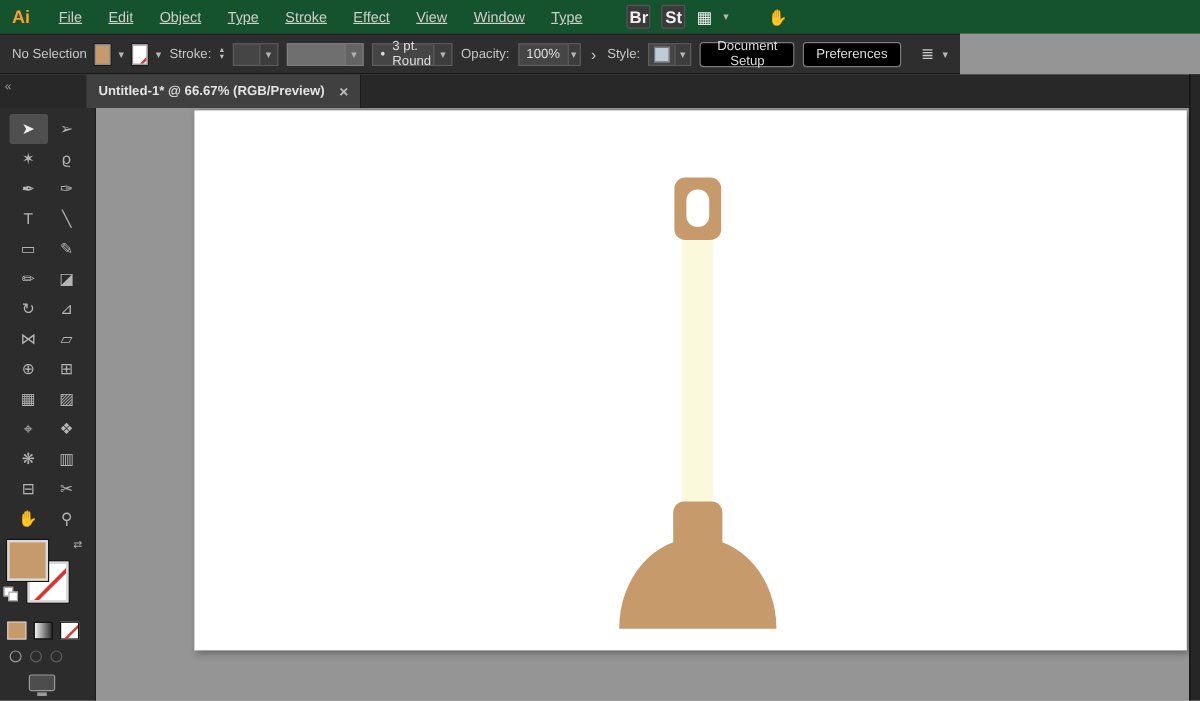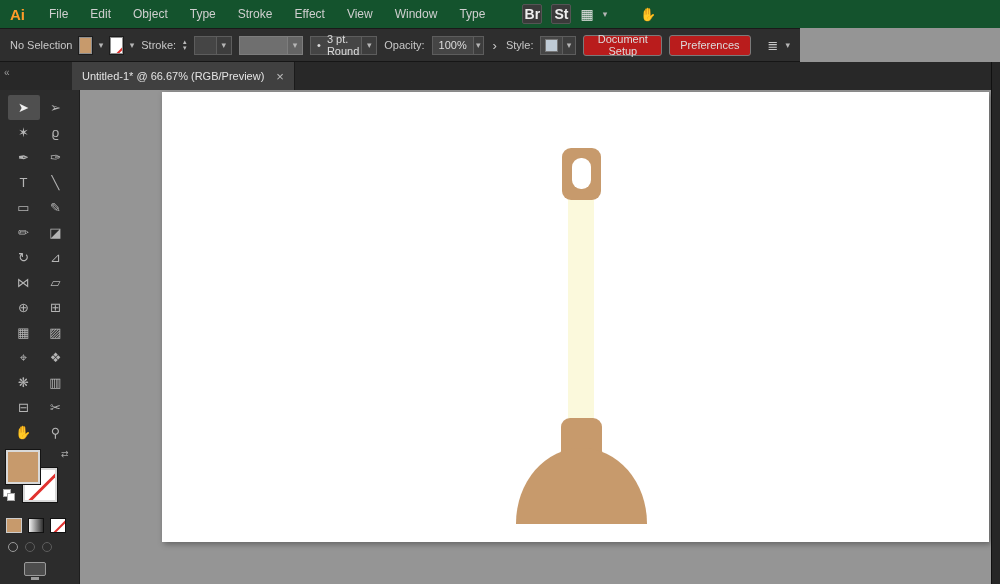--- a/index.html
+++ b/index.html
@@ -8,21 +8,21 @@
     position:relative; background:#959595;
     font-family:"Liberation Sans","DejaVu Sans",sans-serif;
     -webkit-font-smoothing:antialiased;
   }
 
   
   #menubar { position:absolute; left:0; top:0; width:1000px; height:28px;
     background:#14532d; display:flex; align-items:center; color:#cfcfcf; font-size:12px; }
   .ai-logo { color:#ff9c2a; font-weight:bold; font-size:15px; padding:0 13px 0 10px; }
   #menu-list { display:flex; list-style:none; height:100%; align-items:center; }
-  .menu-item { padding:0 11px; cursor:default; }
+  .menu-item { padding:0 11px; cursor:default;text-decoration:underline; }
   .mb-right { display:flex; align-items:center; margin-left:26px; gap:9px; }
   .mini-app { width:20px; height:20px; background:#3a3a3a; border:1px solid #555;
     color:#eee; font-size:14px; font-weight:bold; display:flex; align-items:center;
     justify-content:center; border-radius:2px; }
   .ws-icon { color:#e6e6e6; font-size:14px; }
   .chev { font-size:9px; color:#b5b5b5; }
   .hand-icon { color:#c0c0c0; font-size:13px; margin-left:24px; }
 
   
   #controlbar { position:absolute; left:0; top:28px; width:800px; height:34px;
@@ -38,29 +38,29 @@
   .dd { height:19px; background:#454545; border:1px solid #5d5d5d; display:flex;
     align-items:center; color:#ddd; }
   .dd .chevbox { width:15px; height:100%; border-left:1px solid #5d5d5d;
     display:flex; align-items:center; justify-content:center; background:#3d3d3d; }
   .dd.disabled { background:#6f6f6f; border-color:#7d7d7d; color:#999; }
   .dd.disabled .chevbox { background:#646464; border-left-color:#7d7d7d; }
   .dd .pad { padding:0 6px; }
   .style-swatch { width:13px; height:13px; background:#bfcbd6; border:1px solid #777; margin:0 4px; }
   .flyout { color:#c8c8c8; font-size:13px; padding:0 2px; }
   .btn { height:21px; padding:0 10px; border:1px solid #7a7a7a; border-radius:3px;
-    background:#b91c1c; color:#ddd; display:flex; align-items:center; font-size:11px; }
+    background:#000000; color:#ddd; display:flex; align-items:center; font-size:11px; }
   .align-icon { color:#c8c8c8; font-size:13px; margin-left:10px; }
 
   
   #tabbar { position:absolute; left:0; top:62px; width:1000px; height:28px; background:#282828; }
   .collapse { position:absolute; left:4px; top:5px; color:#9a9a9a; font-size:10px; }
   .tab { position:absolute; left:72px; top:0; height:28px; background:#404040;
     display:flex; align-items:center; padding:0 10px; color:#e3e3e3; font-size:11px;
-    border-right:1px solid #1b1b1b; gap:12px; }
+    border-right:1px solid #1b1b1b; gap:12px;font-weight:bold; }
   .tab-close { color:#bdbdbd; font-size:13px; line-height:1; }
 
   
   #toolbar { position:absolute; left:0; top:90px; width:80px; height:494px;
     background:#2c2c2c; border-right:1px solid #1e1e1e; }
   .tools { display:grid; grid-template-columns:32px 32px; justify-content:center; padding-top:5px; }
   .tool { height:25px; display:flex; align-items:center; justify-content:center;
     color:#b5b5b5; font-size:13px; }
   .tool.selected { background:#4f4f4f; border-radius:2px; color:#f0f0f0; }
   .tool .glyph { display:inline-block; }

